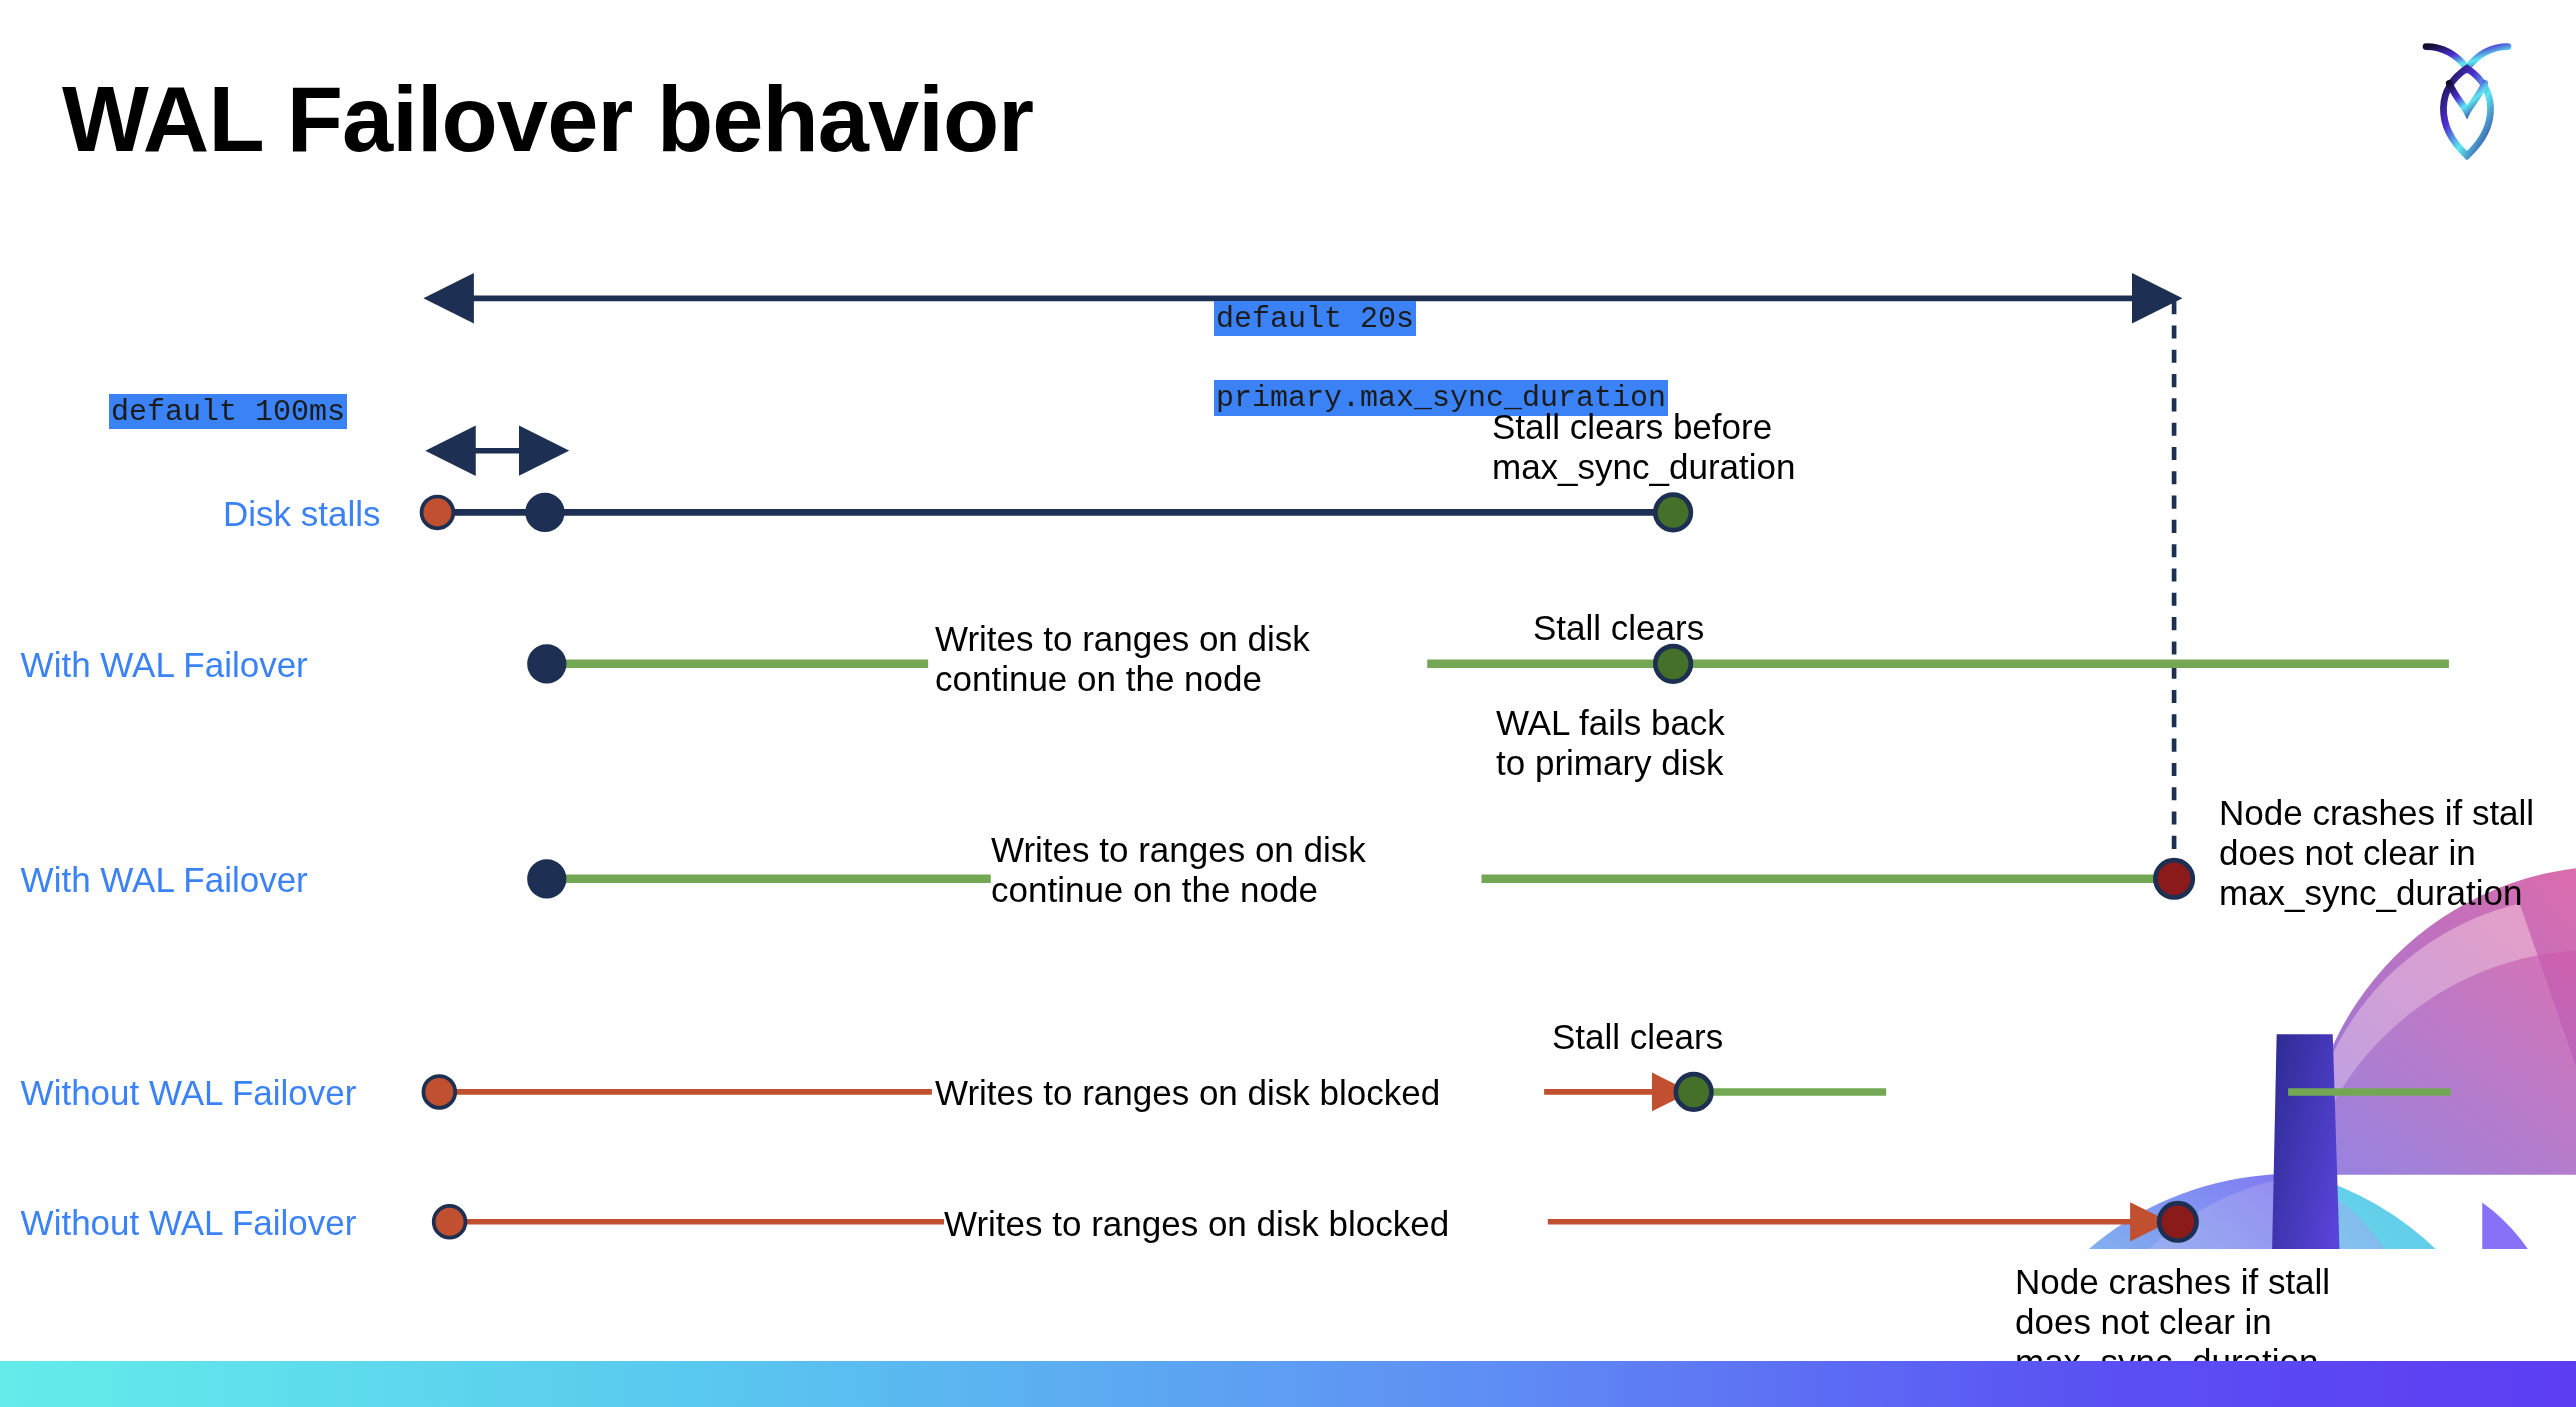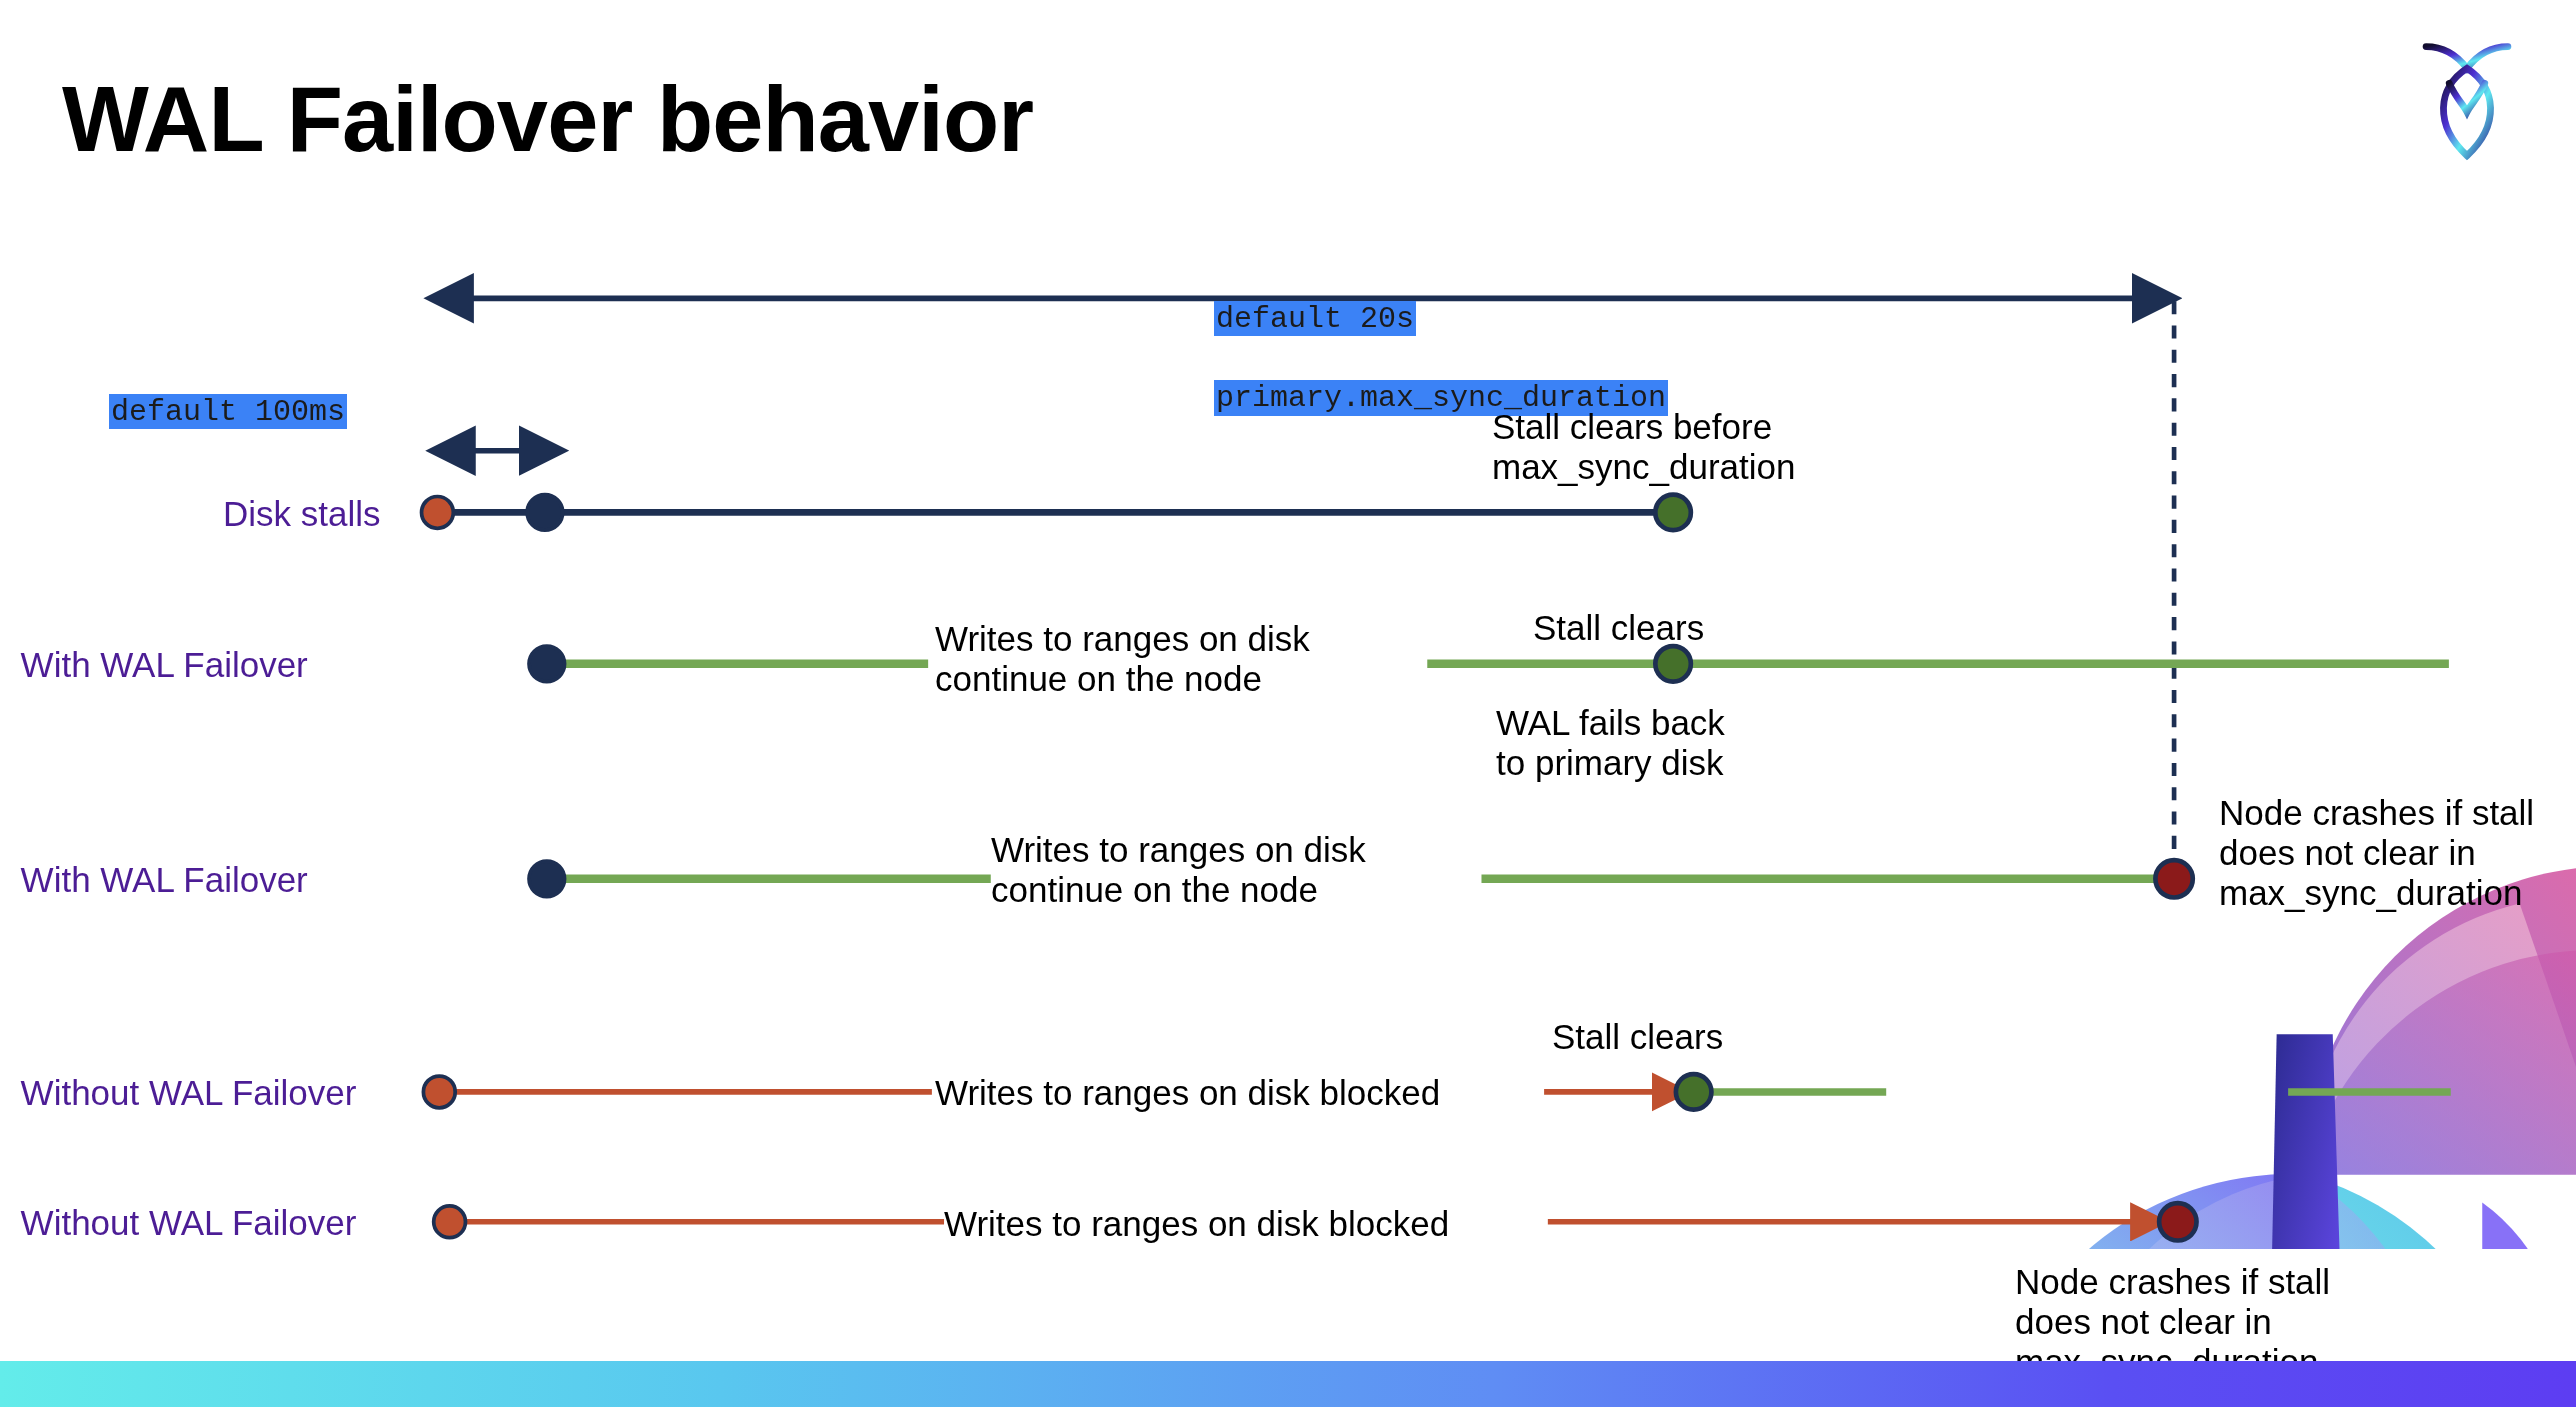--- a/index.html
+++ b/index.html
@@ -56,21 +56,21 @@
     pointer-events: none;
   }
   
   .mask {
     position: absolute;
     background: #ffffff;
   }
   .rowlabel {
     position: absolute;
     font-size: 35px;
-    color: #4c1d95;
+    color: #3b82f6;
     white-space: nowrap;
   }
   .note {
     position: absolute;
     font-size: 35px;
     line-height: 1.14;
     color: #000000;
   }
   .note.left {
     text-align: left;

